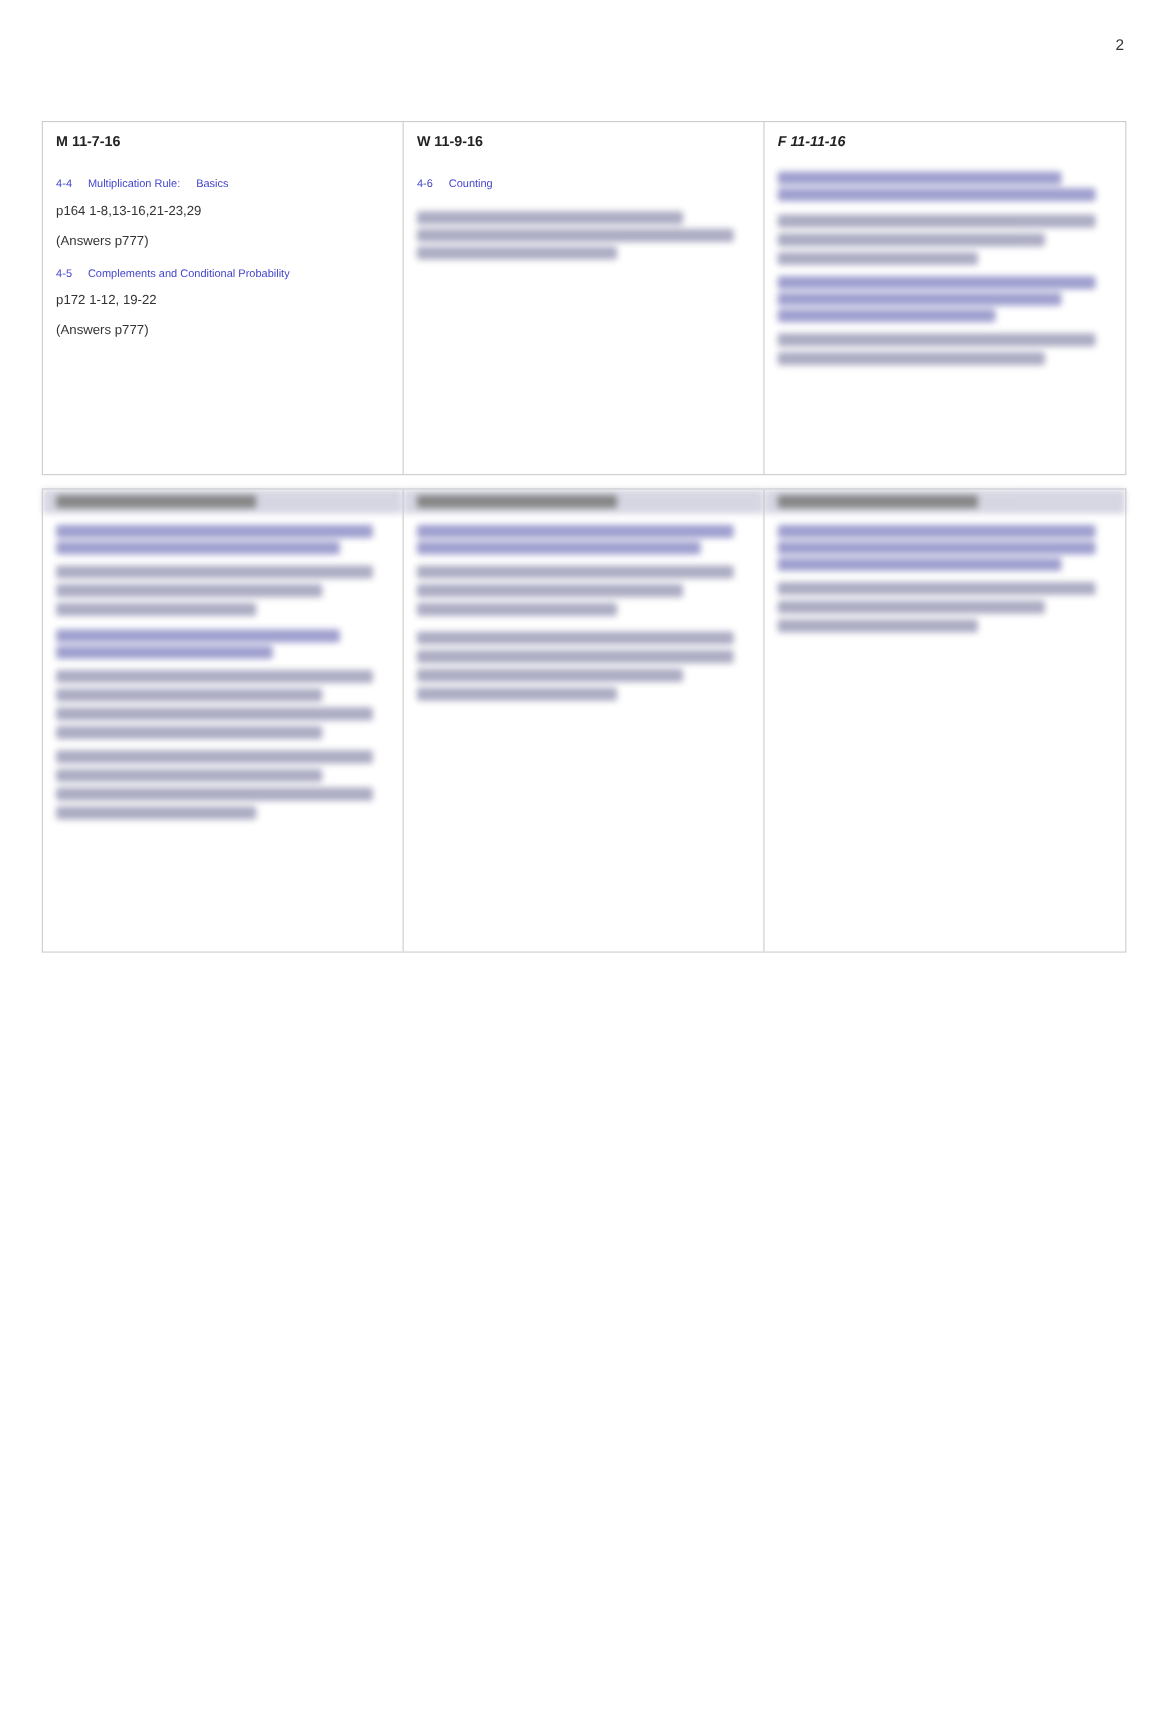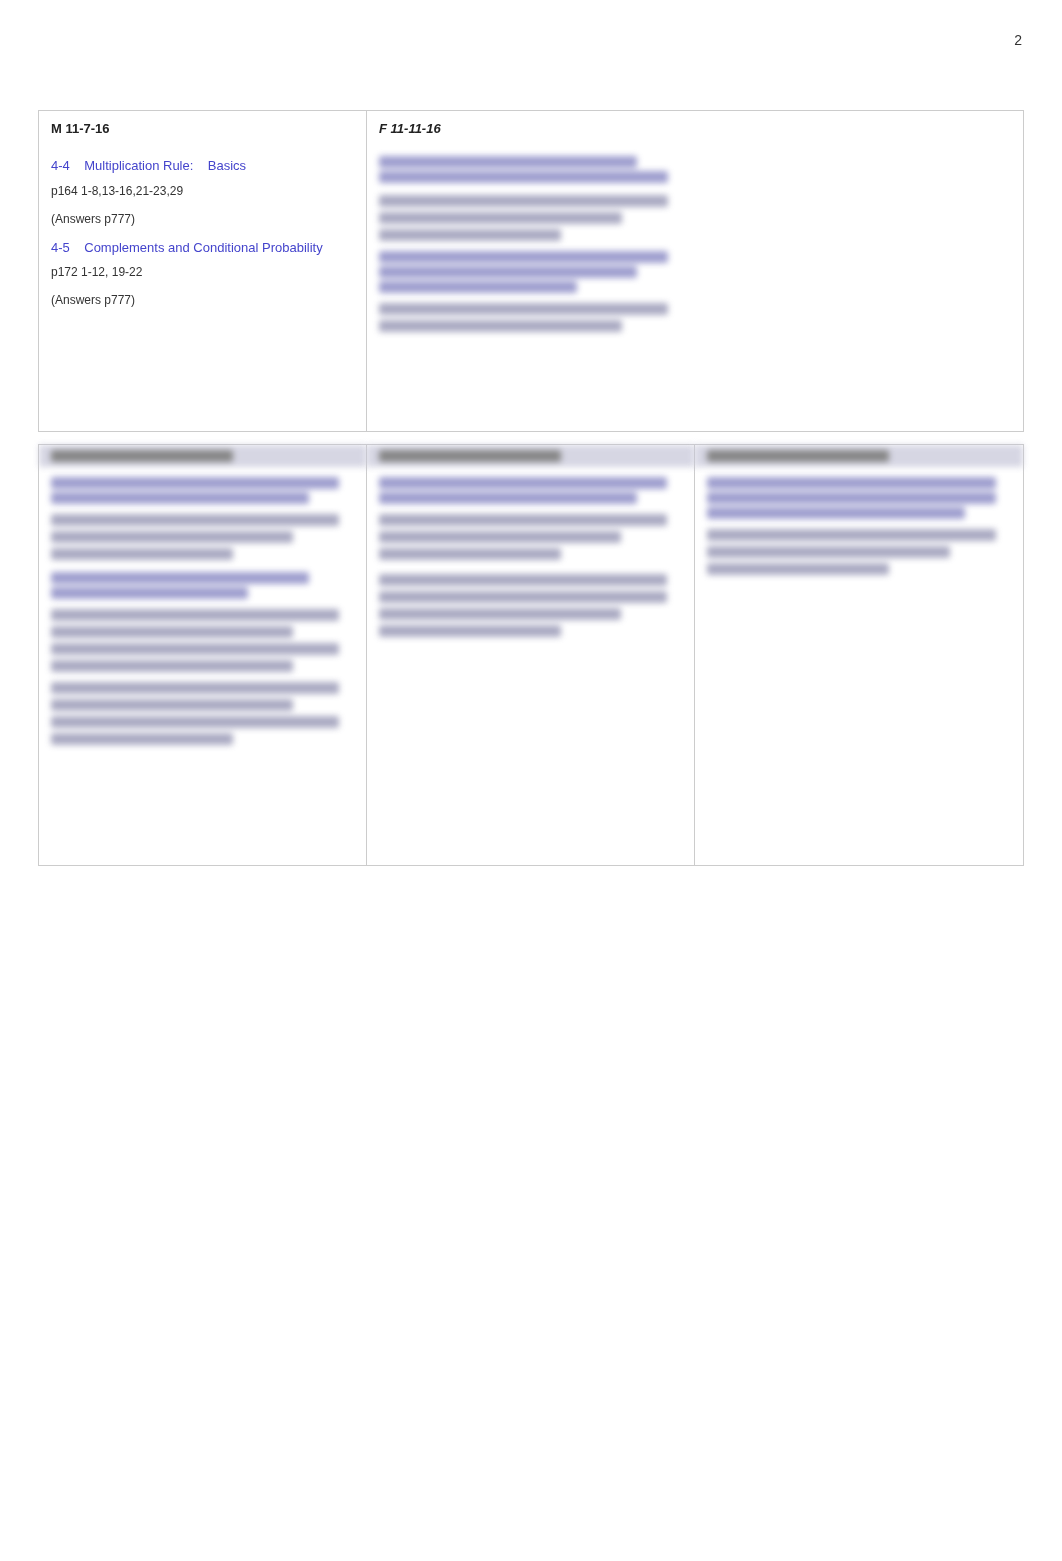--- a/index.html
+++ b/index.html
@@ -50,21 +50,21 @@
     .day-header {
       font-weight: bold;
       font-size: 13px;
       color: #222;
       margin-bottom: 14px;
       padding-bottom: 6px;
     }
 
     .section-link {
       color: #4444cc;
-      font-size: 13px;
+      font-size: 10px;
       display: inline;
     }
 
     .section-line {
       margin-bottom: 6px;
       line-height: 1.5;
     }
 
     .page-ref {
       font-size: 12px;
@@ -153,20 +153,35 @@
 
       <div class="section-line" style="margin-top:4px;">
         <span class="section-link">4-5</span>
         &nbsp;&nbsp;
         <span class="section-link">Complements and Conditional Probability</span>
       </div>
       <div class="page-ref">p172    1-12, 19-22</div>
       <div class="page-ref">(Answers p777)</div>
     </div>
 
+    <div class="day-cell">
+      <div class="day-header">W 11-9-16</div>
+
+      <div class="section-line">
+        <span class="section-link">4-6</span>
+        &nbsp;&nbsp;
+        <span class="section-link">Counting</span>
+      </div>
+
+      <div class="blurred-content" style="margin-top:16px;">
+        <div class="blurred-row medium" style="margin-bottom:4px;"></div>
+        <div class="blurred-row long" style="margin-bottom:4px;"></div>
+        <div class="blurred-row short"></div>
+      </div>
+    </div>
 
     <div class="day-cell">
       <div class="day-header">F 11-11-16</div>
 
       <div class="blurred-content" style="margin-bottom:12px;">
         <div class="blurred-link-row medium" style="background:#7777bb;"></div>
         <div class="blurred-link-row long" style="background:#7777bb;"></div>
       </div>
 
       <div class="blurred-content" style="margin-bottom:10px;">

